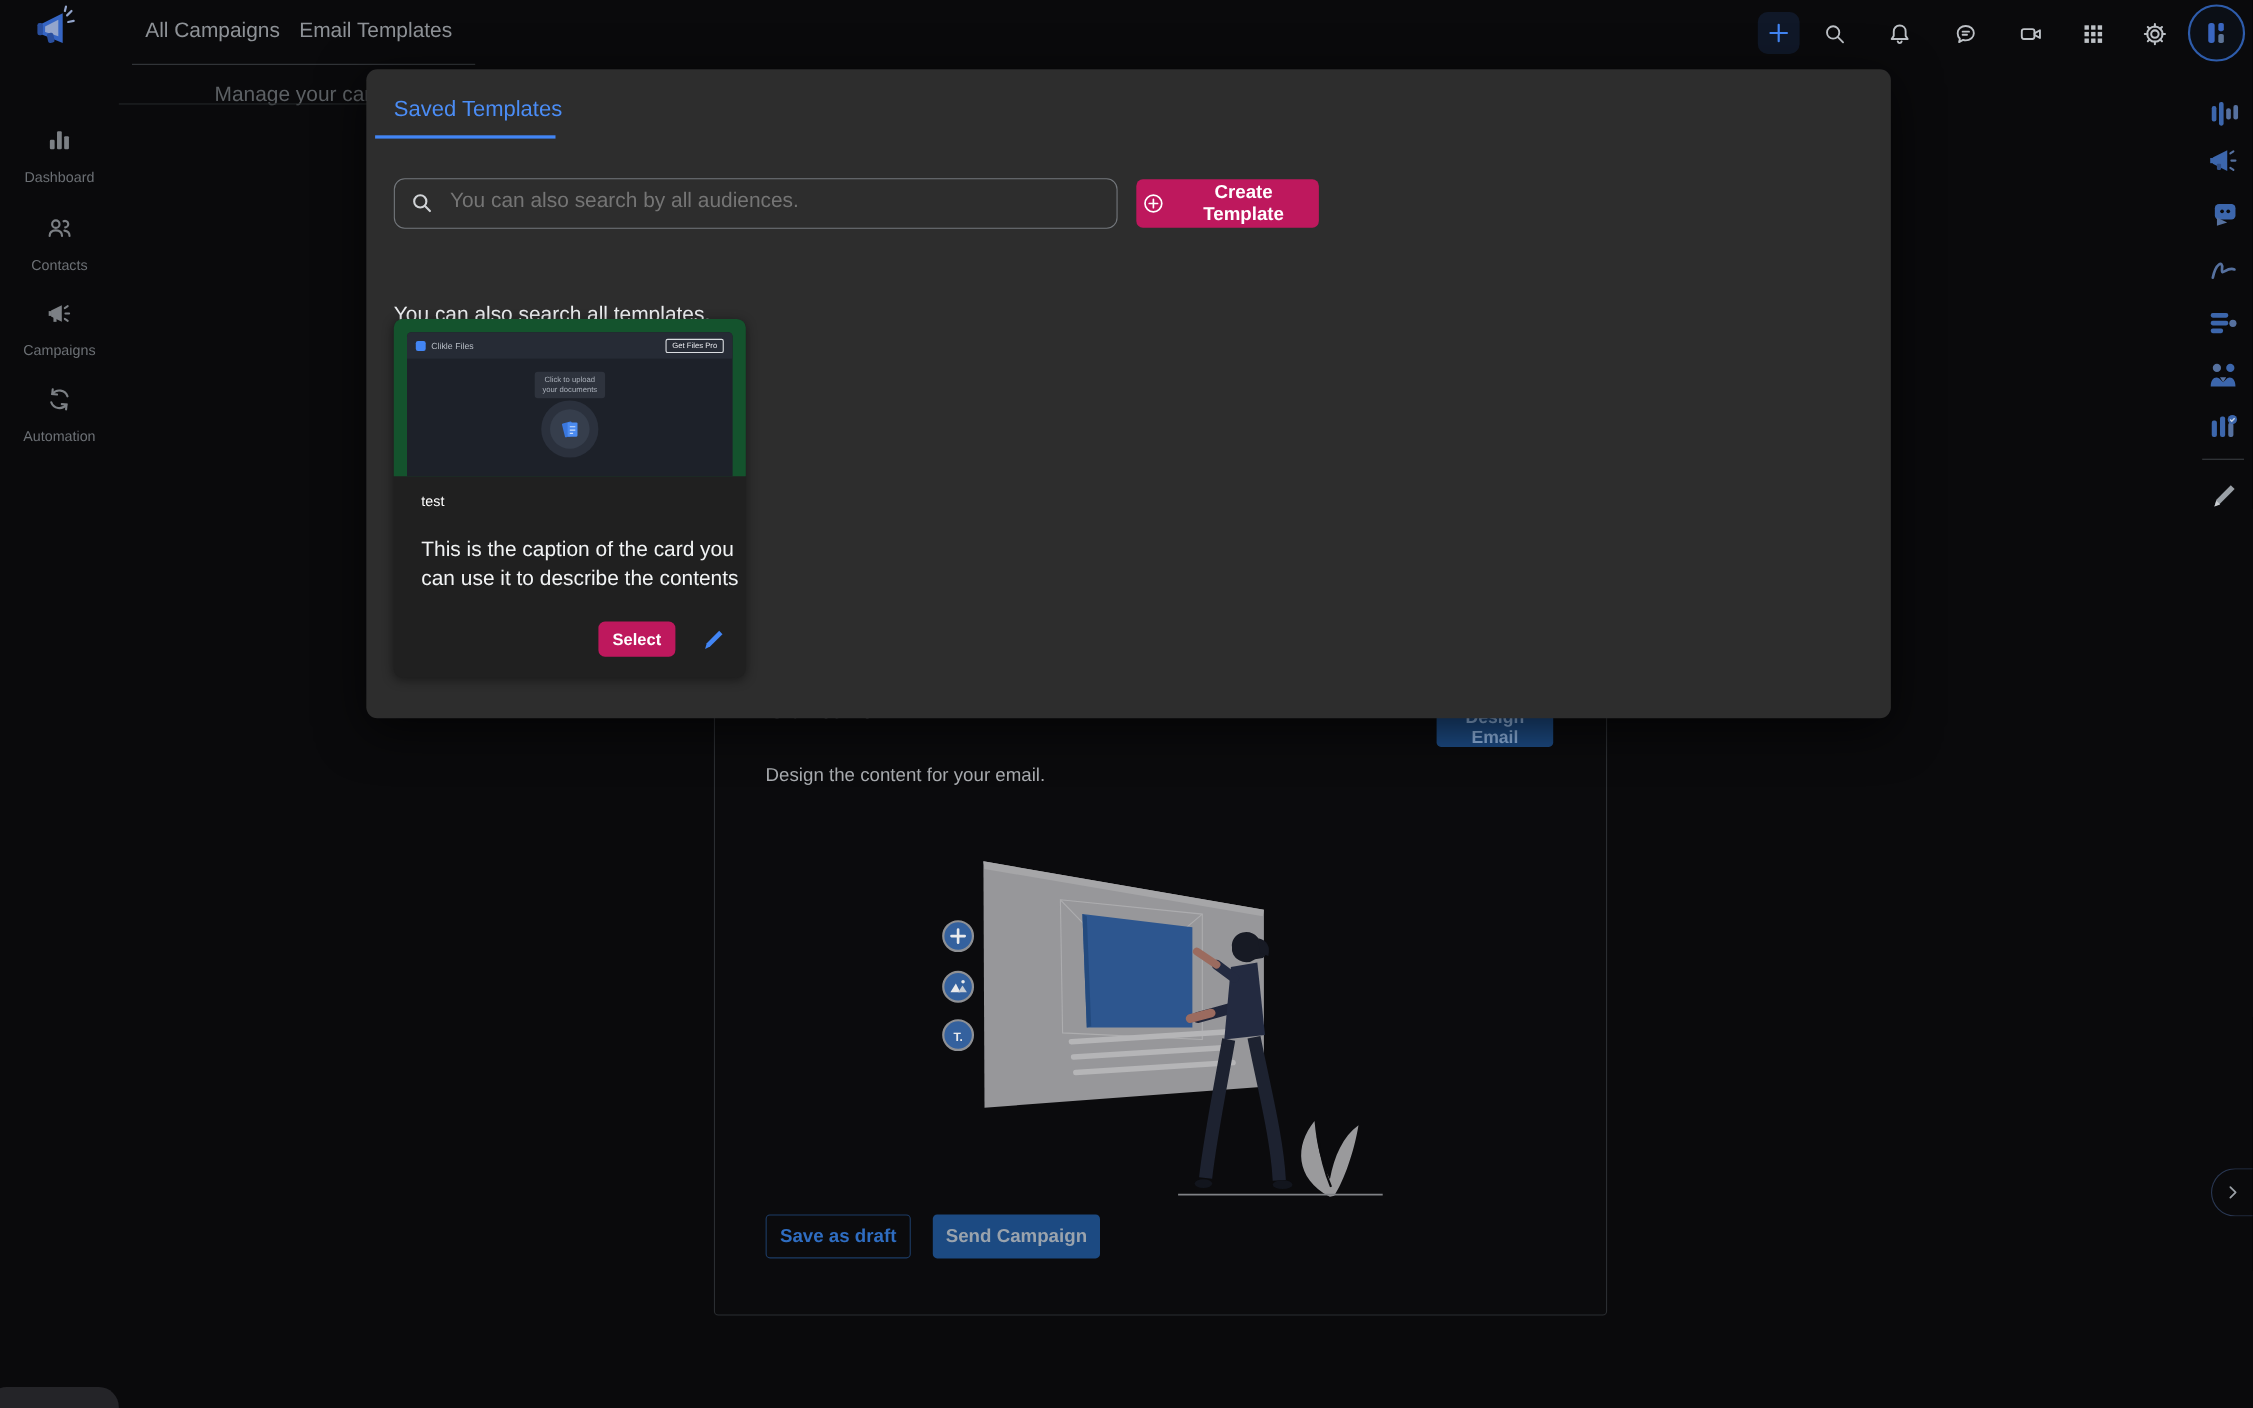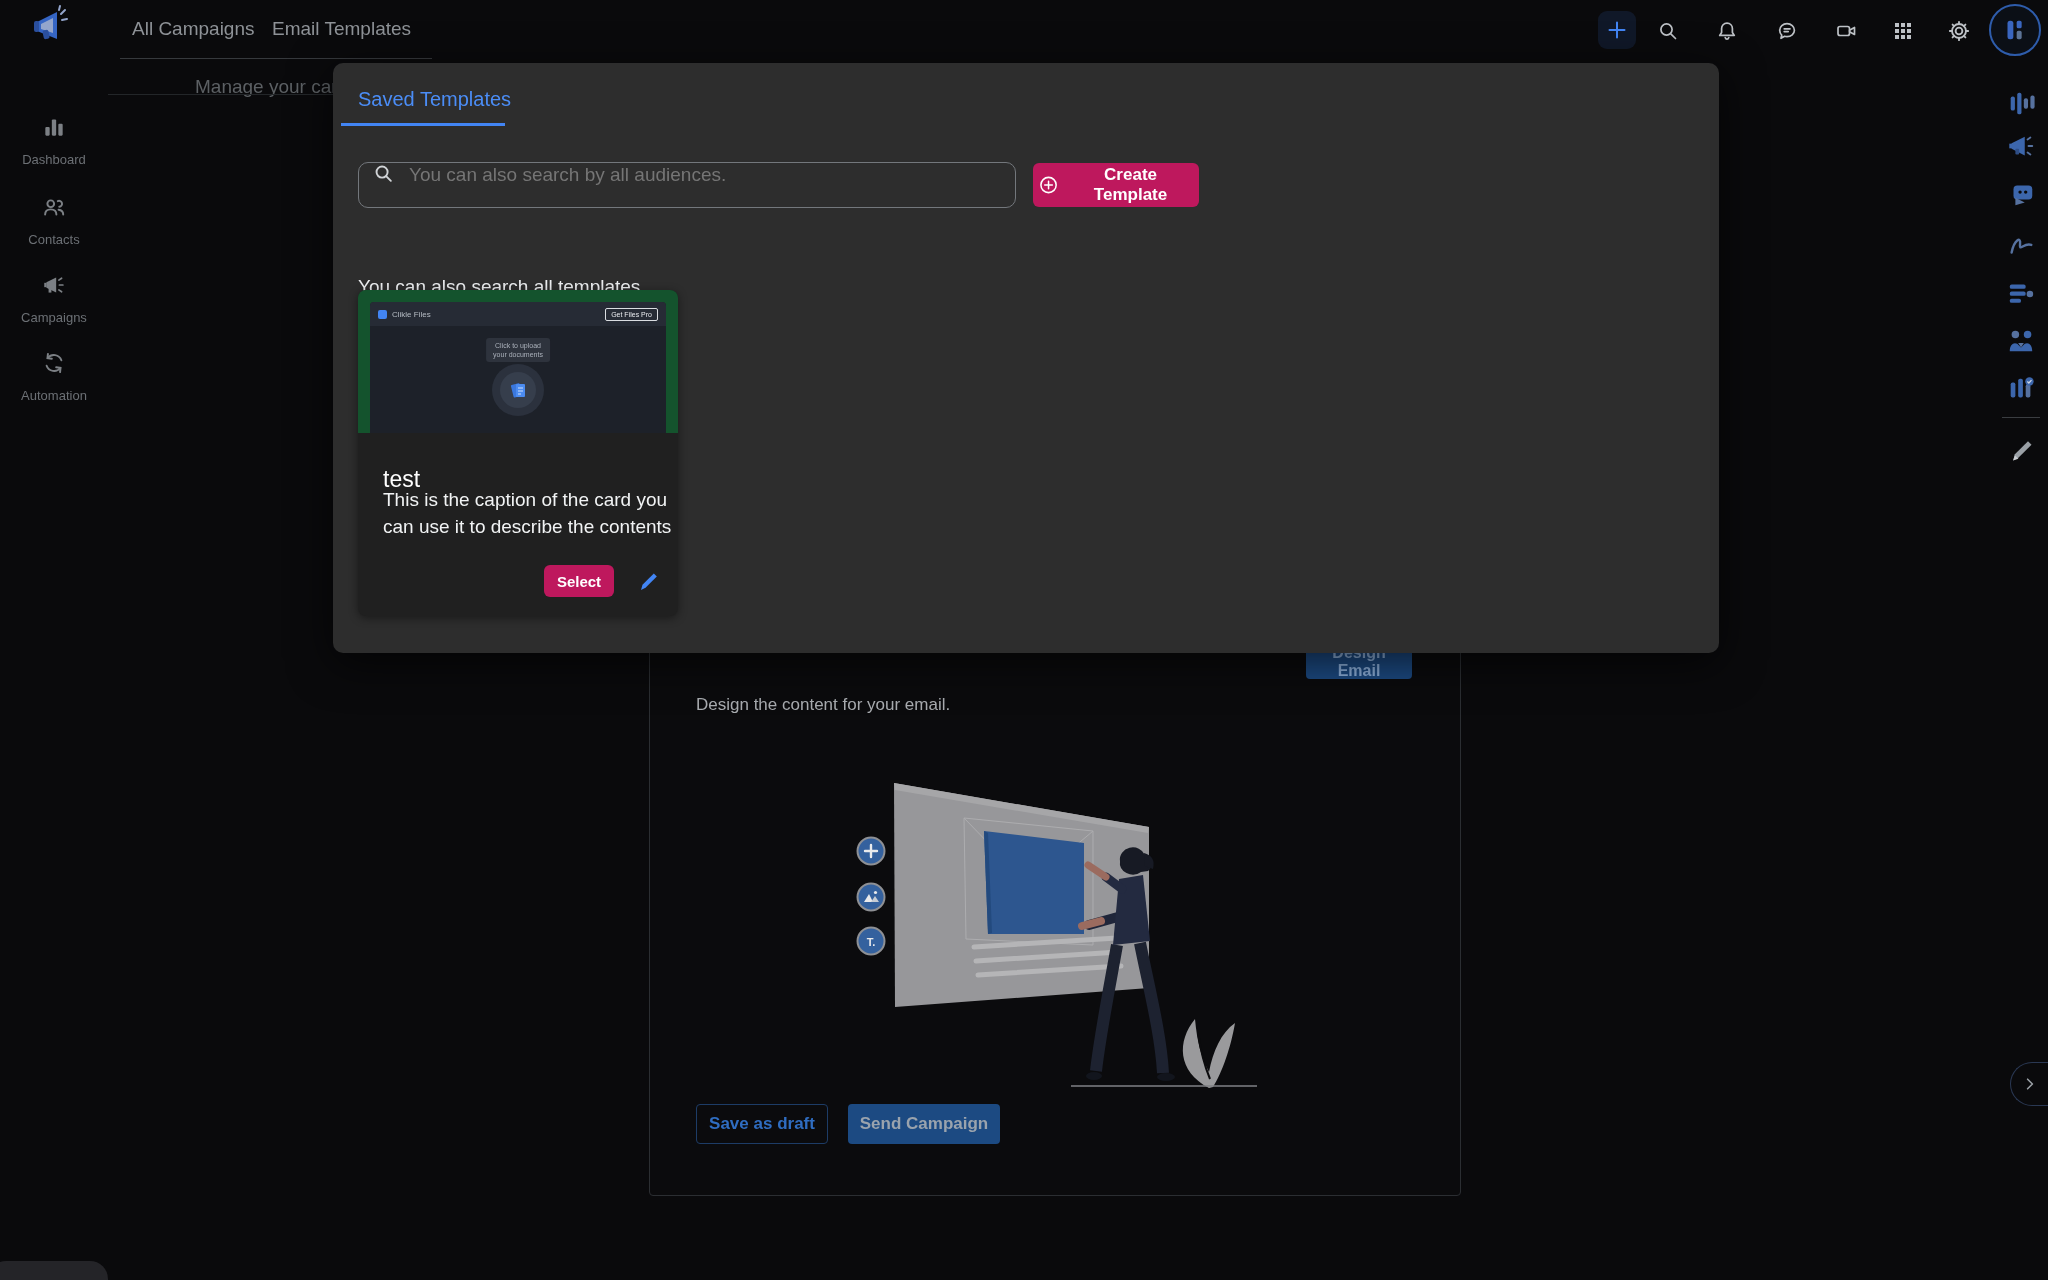--- a/index.html
+++ b/index.html
@@ -284,21 +284,21 @@
       </svg>
   </div>
 
   <div class="abs" style="left:-12px;top:1261px;width:120px;height:36px;background:#242428;border-radius:18px;"></div>
 
   <div class="abs" style="left:333px;top:63px;width:1386px;height:590px;background:#2d2d2d;border-radius:10px;box-shadow:0 10px 44px rgba(0,0,0,.65);z-index:10;">
 
     <div class="abs" style="left:25px;top:25px;font-size:20px;font-weight:normal;color:#4b8df6;cursor:pointer;">Saved Templates</div>
     <div class="abs" style="left:8px;top:60px;width:164px;height:3px;background:#4285f4;"></div>
 
-    <div class="abs" style="left:25px;top:99px;width:658px;height:46px;border:1px solid #73777c;border-radius:10px;box-sizing:border-box;display:flex;align-items:flex-start;padding:0 14px;gap:13px;">
+    <div class="abs" style="left:25px;top:99px;width:658px;height:46px;border:1px solid #73777c;border-radius:10px;box-sizing:border-box;display:flex;align-items:flex-end;padding:12px 14px;gap:13px;">
       <svg width="21" height="21" viewBox="0 0 22 22">
           <circle cx="9.5" cy="9.5" r="5.8" stroke="#d0d3d6" stroke-width="2" fill="none"></circle>
           <line x1="14" y1="14" x2="18.7" y2="18.7" stroke="#d0d3d6" stroke-width="2" stroke-linecap="round"></line>
         </svg>
       <input type="text" value="" style="flex: 1 1 0%; background: transparent; border: none; font-size: 19px; color: rgb(232, 234, 237); font-family: &quot;Liberation Sans&quot;, sans-serif;" placeholder="You can also search by all audiences.">
     </div>
 
     <button class="btn-blue abs" style="left:700px;top:100px;width:166px;height:44px;font-size:17px;">
       <svg width="20" height="20" viewBox="0 0 20 20">
           <circle cx="10" cy="10" r="8" stroke="#fff" stroke-width="1.6" fill="none"></circle>
@@ -330,21 +330,21 @@
                 <g stroke="#cfe0fb" stroke-width="1">
                     <line x1="10" y1="8" x2="15" y2="8"></line>
                     <line x1="10" y1="11" x2="15" y2="11"></line>
                     <line x1="10" y1="14" x2="13" y2="14"></line>
                   </g>
               </svg>
             </div>
           </div>
         </div>
       </div>
-      <div class="abs" style="left:25px;top:176px;font-size:23px;color:#ffffff;">test</div>
+      <div class="abs" style="left:25px;top:158px;font-size:13px;color:#ffffff;">test</div>
       <div class="abs" style="left:25px;top:196px;font-size:19px;line-height:27px;color:#f1f3f4;">
         <div>This is the caption of the card you</div>
         <div>can use it to describe the contents</div>
       </div>
       <button class="btn-blue abs" style="left:186px;top:275px;width:70px;height:32px;font-size:15px;">Select</button>
       <div class="abs" style="left:276px;top:276px;width:30px;height:30px;display:flex;align-items:center;justify-content:center;cursor:pointer;">
         <svg width="24" height="24" viewBox="0 0 24 24">
             <polygon points="4,21 5.5,15.8 16.8,4.5 19.8,7.5 8.5,18.8" fill="#4285f4"></polygon>
           </svg>
       </div>

